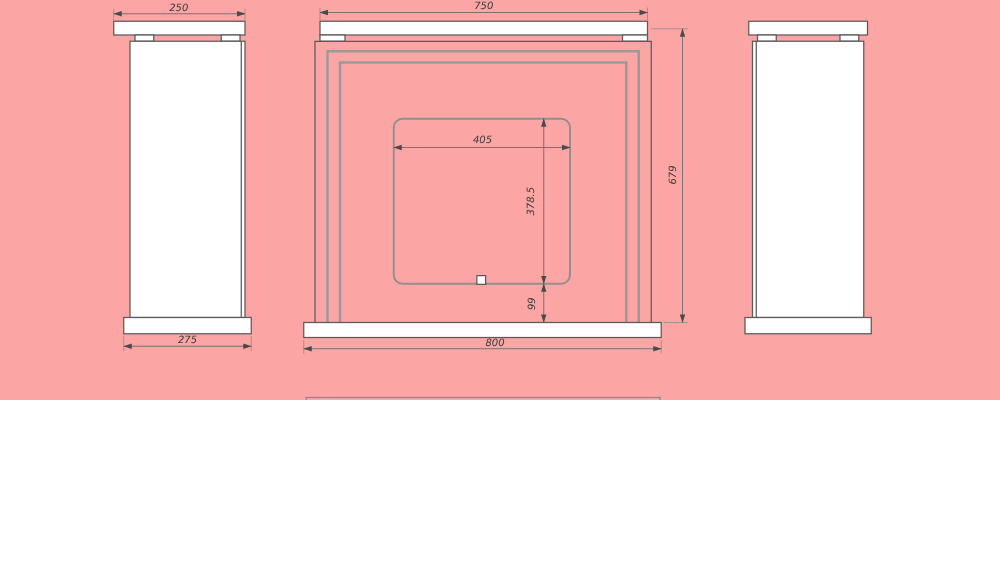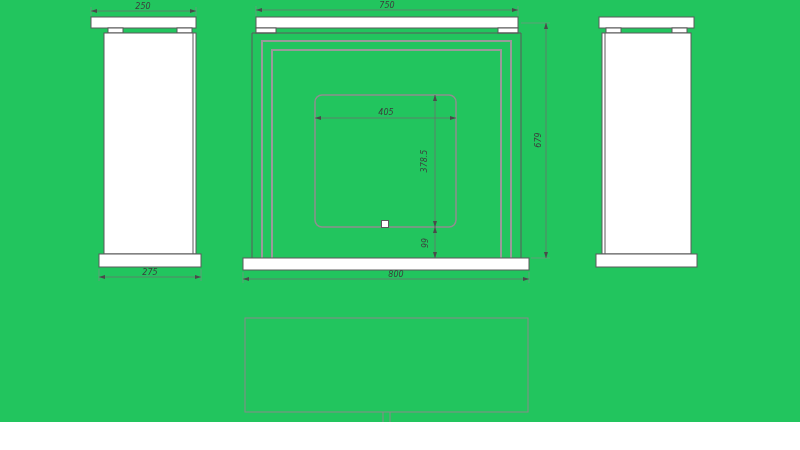--- a/index.html
+++ b/index.html
@@ -1,16 +1,16 @@
 <!DOCTYPE html>
 <html><head>
 <meta charset="utf-8">
 <style>
   html,body{margin:0;padding:0;background:#ffffff;}
-  .canvas{position:relative;width:800px;height:422px;background:#22c55e;overflow:hidden;
+  .canvas{position:relative;width:800px;height:320px;background:#fca5a5;overflow:hidden;
           font-family:"DejaVu Sans",sans-serif;}
   svg{position:absolute;left:0;top:0;}
   
   .obj   {stroke:#5a5a5a;stroke-width:1;fill:none;}
   .objf  {stroke:#5a5a5a;stroke-width:1;fill:#ffffff;}
   .frame {stroke:#9a9a9a;stroke-width:2;fill:none;}
   .open  {stroke:#8f8f8f;stroke-width:1.5;fill:none;}
   .plan  {stroke:#8a8a8a;stroke-width:1;fill:none;}
   .dim   {stroke:#6e6e6e;stroke-width:0.75;fill:none;}
   .ext   {stroke:#8a8a8a;stroke-width:0.6;fill:none;}

